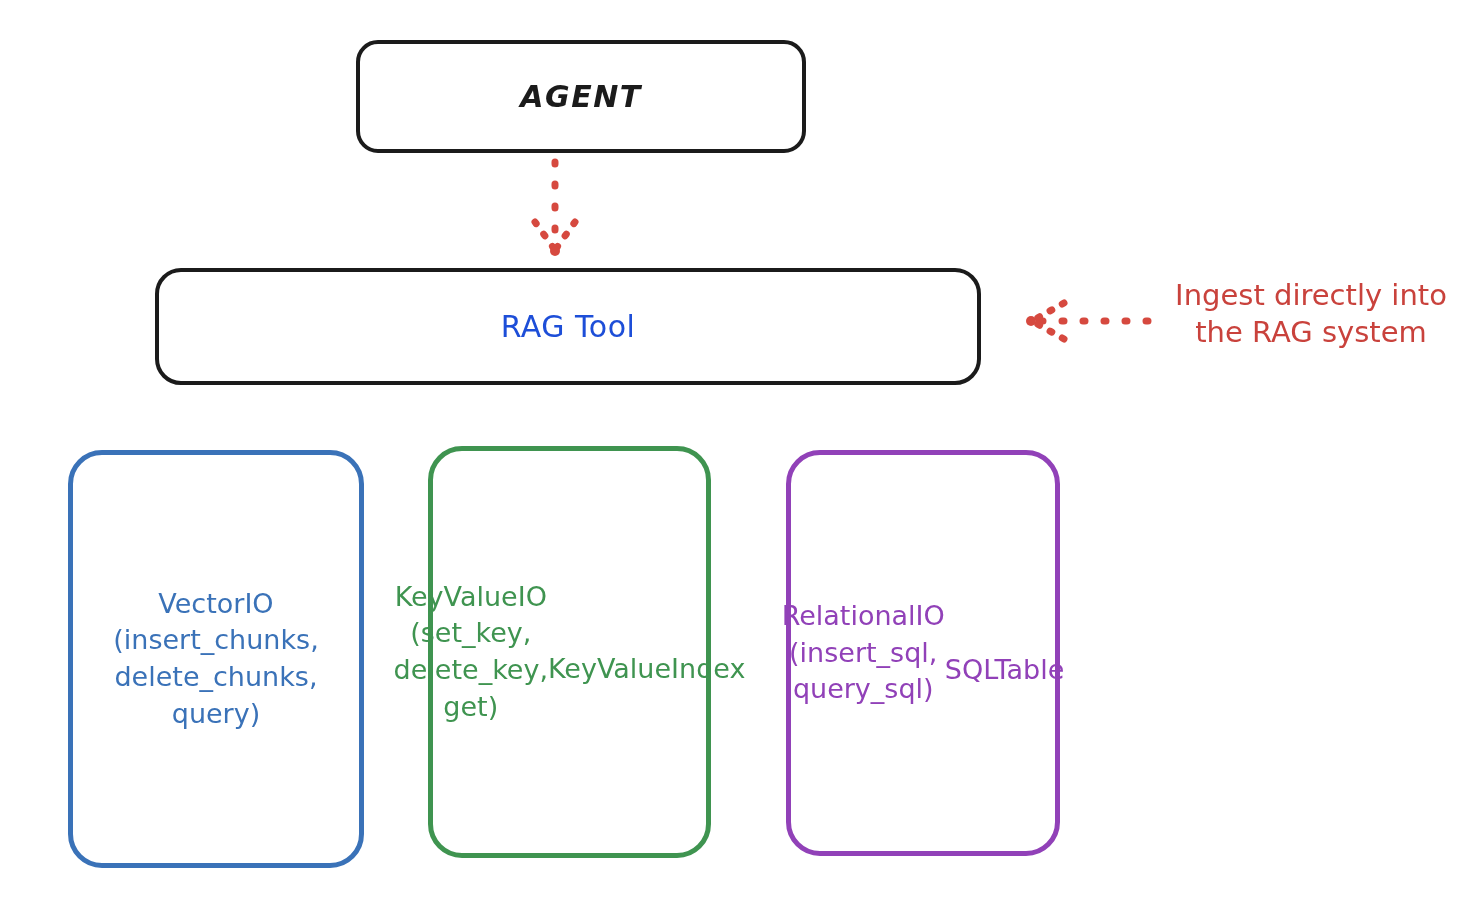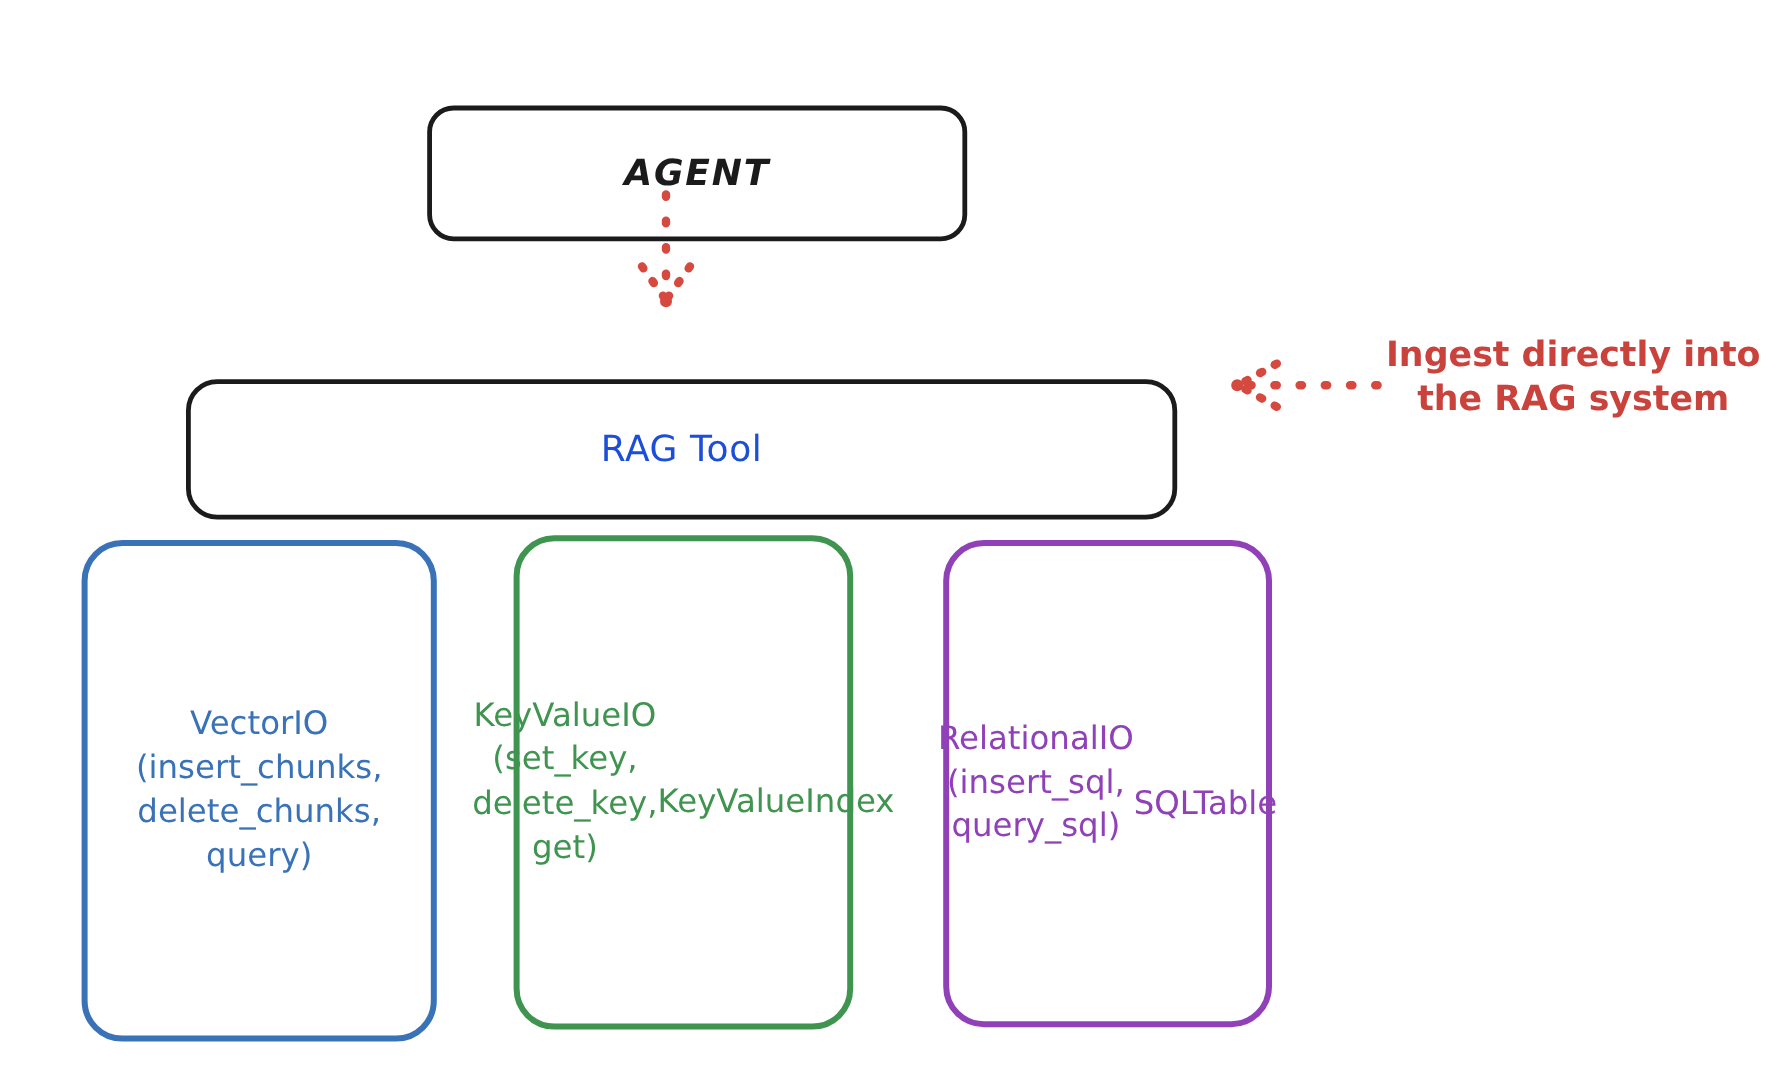--- a/index.html
+++ b/index.html
@@ -21,21 +21,20 @@
   }
   .node {
     position: absolute;
     box-sizing: border-box;
     background: #ffffff;
     display: flex;
     flex-direction: column;
     align-items: center;
     justify-content: center;
     text-align: center;
-    margin-top: 48px;
   }
   
   .box-agent {
     left: 356px;
     top: 40px;
     width: 450px;
     height: 113px;
     border: 4px solid #1b1b1b;
     border-radius: 22px;
   }
@@ -119,21 +118,21 @@
 
   
   .annotation {
     position: absolute;
     left: 1146px;
     top: 277px;
     width: 330px;
     color: #c9423c;
     font-size: 29px;
     line-height: 1.28;
-    font-weight: 700;
+    font-weight: 400;
     text-align: center;
     white-space: pre-line;
   }
 </style>
 </head>
 <body>
 
 <div id="canvas">
 
   <div class="node box-agent">

